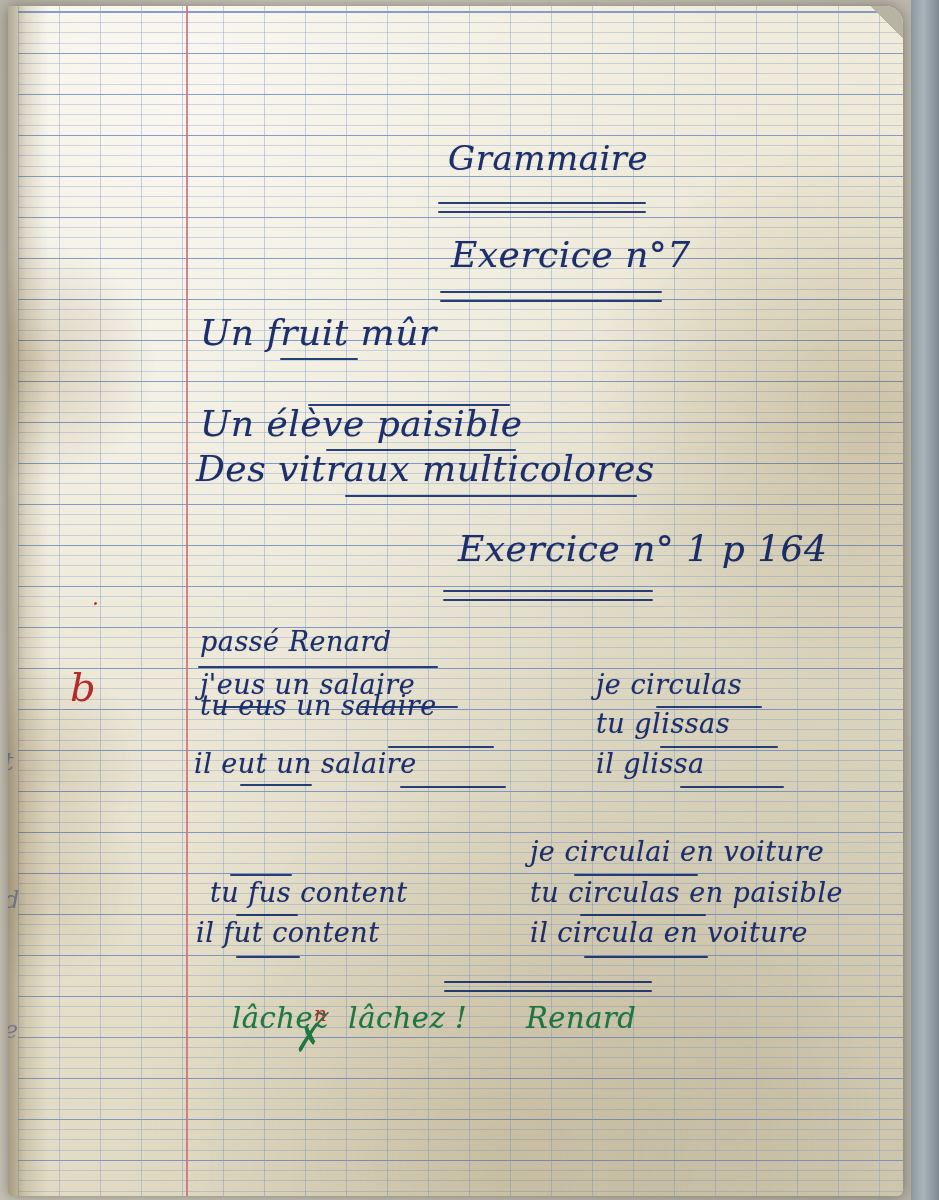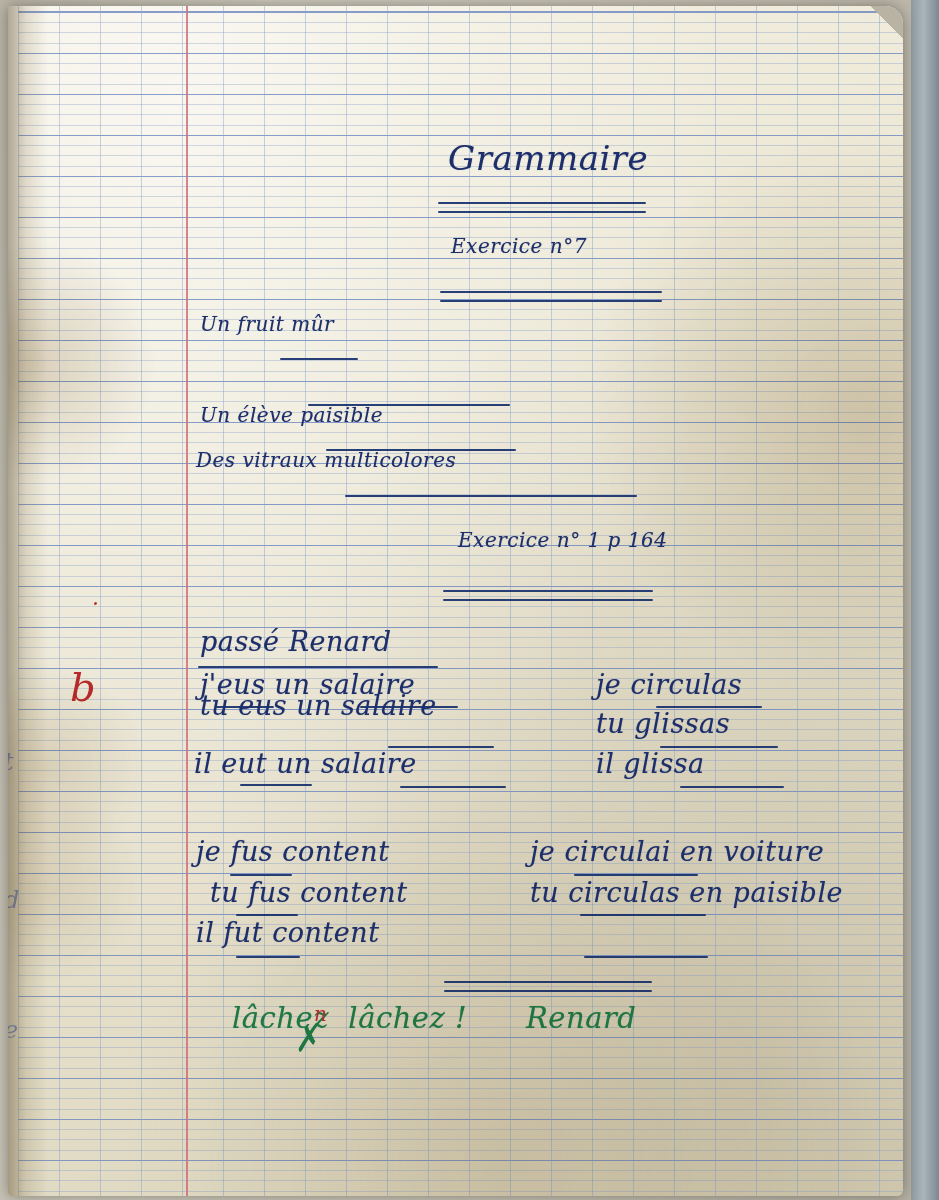--- a/index.html
+++ b/index.html
@@ -101,21 +101,21 @@
   .hand {
     position: absolute;
     font-family: "DejaVu Serif", "Liberation Serif", serif;
     font-style: italic;
     color: #1d2f6b;
     white-space: pre;
     letter-spacing: .5px;
     text-shadow: 0 0 1px rgba(30,45,110,0.35);
     text-align: center;
   }
-  .hand.lg { font-size: 20px; }
+  .hand.lg { font-size: 36px; }
   .hand.md { font-size: 27px; }
   .hand.green { color: #1f7a45; text-shadow: 0 0 1px rgba(25,110,65,0.4); }
 
   
   .rule {
     position: absolute;
     height: 2.4px;
     background: #16306e;
     border-radius: 2px;
     opacity: .92;
@@ -205,35 +205,35 @@
 
     <div class="hand md" style="left:588px; top:663px;">je circulas</div>
     <div class="rule" style="left:648px; top:700px; width:106px;"></div>
 
     <div class="hand md" style="left:588px; top:702px;">tu glissas</div>
     <div class="rule" style="left:652px; top:740px; width:118px;"></div>
 
     <div class="hand md" style="left:588px; top:742px;">il glissa</div>
     <div class="rule" style="left:672px; top:780px; width:104px;"></div>
 
-    <div class="hand md" style="left:188px; top:830px;">je fus content</div>
     <div class="rule" style="left:222px; top:868px; width:62px;"></div>
 
     <div class="hand md" style="left:188px; top:871px;margin-left:14px;">tu fus content</div>
     <div class="rule" style="left:228px; top:908px; width:62px;"></div>
 
     <div class="hand md" style="left:188px; top:911px;">il fut content</div>
     <div class="rule" style="left:228px; top:950px; width:64px;"></div>
 
     <div class="hand md" style="left:522px; top:830px;">je circulai en voiture</div>
     <div class="rule" style="left:566px; top:868px; width:124px;"></div>
 
     <div class="hand md" style="left:522px; top:871px;">tu circulas en paisible</div>
     <div class="rule" style="left:572px; top:908px; width:126px;"></div>
 
+    <div class="hand md" style="left:522px; top:911px;">il circula en voiture</div>
     <div class="rule" style="left:576px; top:950px; width:124px;"></div>
 
     <div class="rule" style="left:436px; top:975px; width:208px;"></div>
     <div class="rule thin" style="left:436px; top:984px; width:208px;"></div>
 
     <div class="hand md green" style="left:196px; top:995px; font-size:29px;margin-left:28px;">lâchez  lâchez !</div>
     <div class="hand md green" style="left:518px; top:995px; font-size:29px;">Renard</div>
     <div class="red-mark" style="left:306px; top:996px; font-size:20px;">n</div>
     <div class="scribble-green" style="left:284px; top:1012px; font-size:34px; transform:rotate(-12deg);">✗</div>
   </div>

